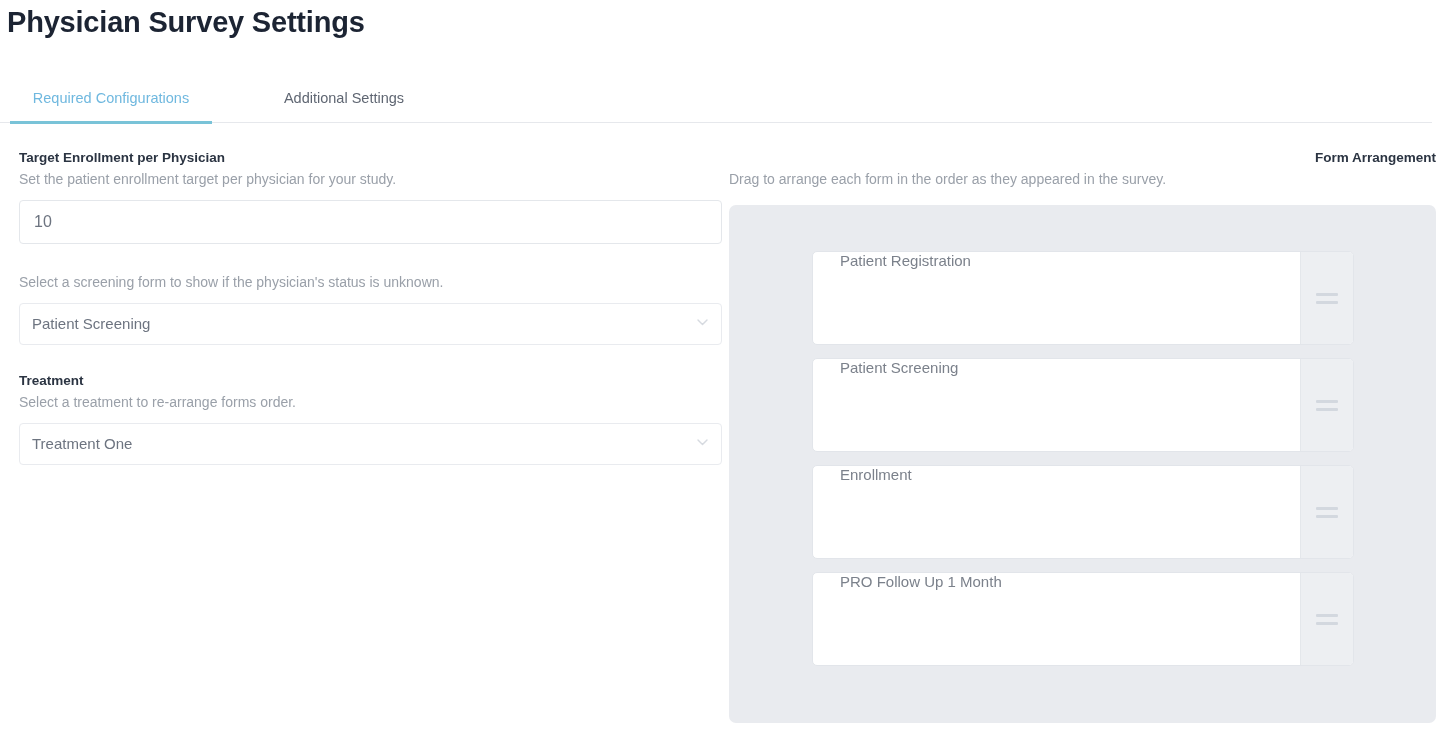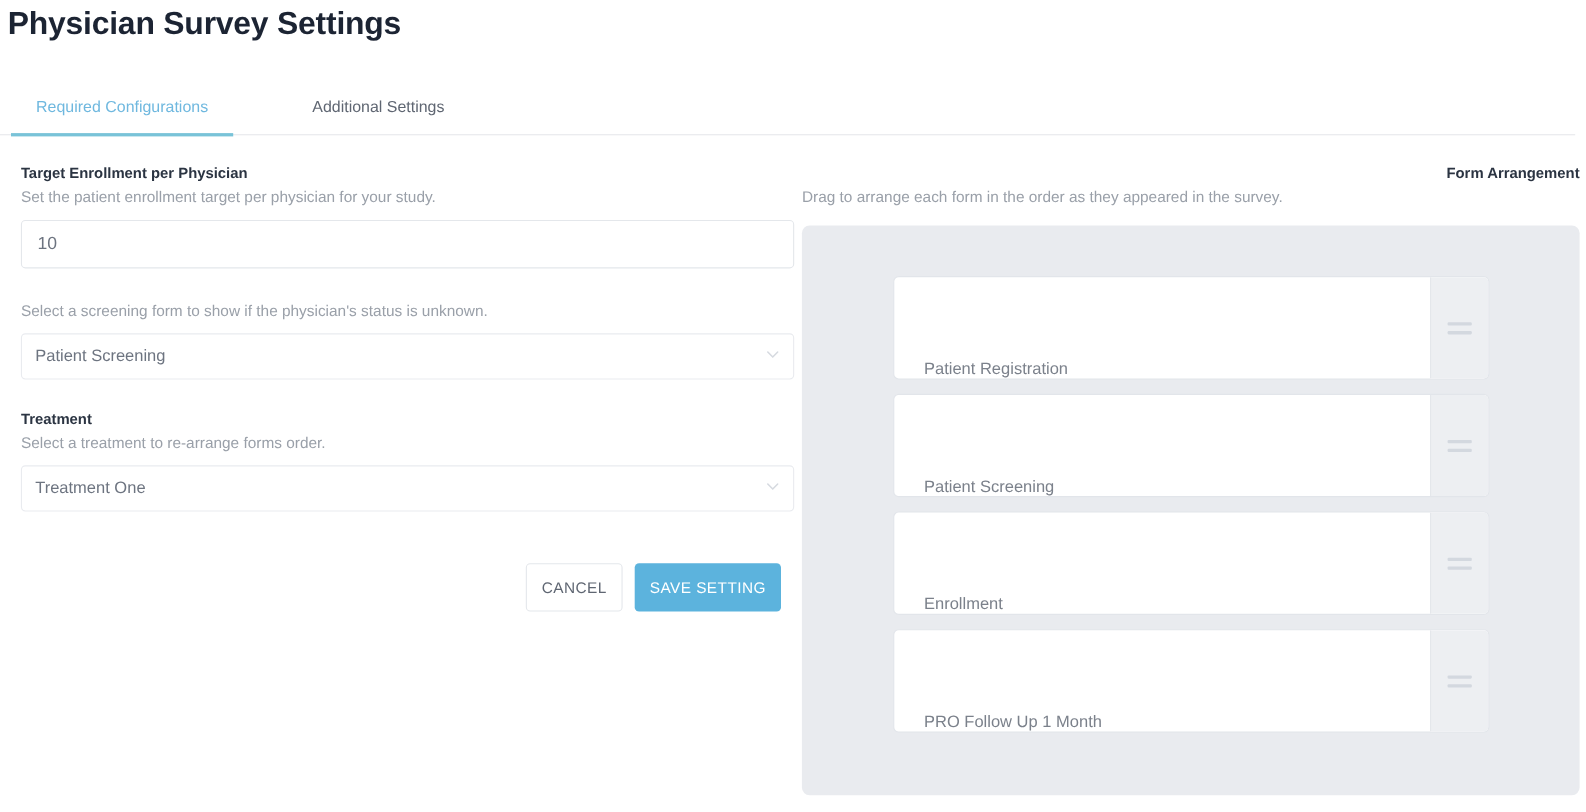--- a/index.html
+++ b/index.html
@@ -211,21 +211,21 @@
     position: relative;
     width: 542px;
     height: 94px;
     background: #ffffff;
     border: 1px solid #e2e5ea;
     border-radius: 5px;
     margin-bottom: 13px;
     overflow: hidden;
     cursor: grab;
     display: flex;
-    align-items: flex-end;
+    align-items: flex-start;
   }
   .card-label {
     font-size: 15px;
     color: #7b818b;
     padding-left: 27px;
     flex: 1;
     white-space: nowrap;
     overflow: hidden;
     text-overflow: ellipsis;
   }
@@ -294,24 +294,20 @@
         <div class="select-box">Treatment One</div>
         <span class="chevron">
           <svg width="11" height="7" viewBox="0 0 11 7">
             <path d="M1 1 L5.5 5.6 L10 1" fill="none" stroke="#d6dae0" stroke-width="1.4" stroke-linecap="round" stroke-linejoin="round"></path>
           </svg>
         </span>
       </div>
     </div>
   </div>
 
-  <div class="btn-row">
-    <button class="btn btn-cancel">CANCEL</button>
-    <button class="btn btn-save">SAVE SETTING</button>
-  </div>
 
   <div class="right-col">
     <div class="right-head-label">Form Arrangement</div>
     <div class="right-head-desc">Drag to arrange each form in the order as they appeared in the survey.</div>
   </div>
 
   <div class="arrange-panel">
     <div class="card-list">
 
       <div class="form-card">

